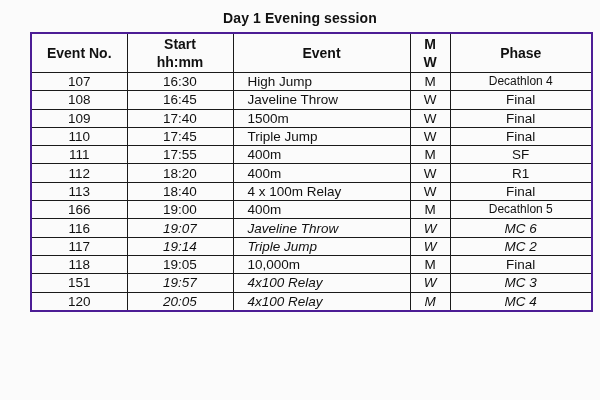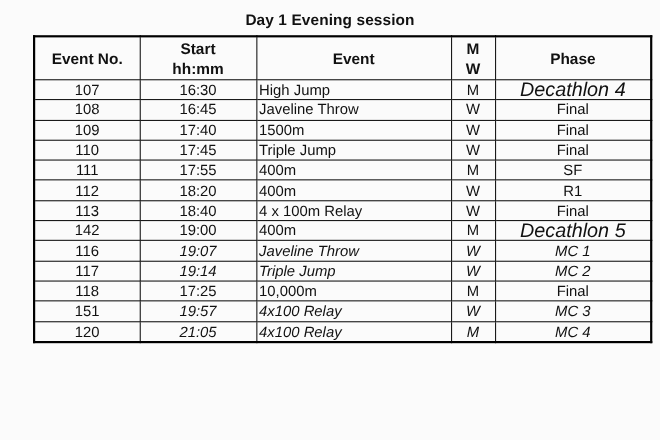--- a/index.html
+++ b/index.html
@@ -21,24 +21,24 @@
   }
   th, td {
     border: 1.3px solid #1a1a1a;
     padding: 0; line-height: 17px; height: 17.3px;
     overflow: hidden; white-space: nowrap;
   }
   th {
     font-weight: bold; font-size: 14px; height: 38px; line-height: 18px;
     text-align: center;
   }
-  table { border: 2px solid #000000; }
+  table { border: 2px solid #4c1d95; }
   td.c { text-align: center; }
-  td.l { text-align: left; padding-left: 2px; }
-  td.ph-small { font-size: 18px; font-style: italic; }
+  td.l { text-align: left; padding-left: 14px; }
+  td.ph-small { font-size: 12px; }
   tr.it td.ital { font-style: italic; margin-left: 36px; }
 </style>
 </head>
 <body>
 
 <div class="title">Day 1 Evening  session</div>
 
 <table>
   <colgroup>
     <col style="width:96px">
@@ -100,55 +100,55 @@
         <td class="c ital">R1</td>
       </tr>
       <tr>
         <td class="c">113</td>
         <td class="c ital">18:40</td>
         <td class="l ital">4 x 100m Relay</td>
         <td class="c ital">W</td>
         <td class="c ital">Final</td>
       </tr>
       <tr>
-        <td class="c">142</td>
+        <td class="c">166</td>
         <td class="c ital">19:00</td>
         <td class="l ital">400m</td>
         <td class="c ital">M</td>
         <td class="c ital ph-small">Decathlon 5</td>
       </tr>
       <tr class="it">
         <td class="c">116</td>
         <td class="c ital">19:07</td>
         <td class="l ital">Javeline  Throw</td>
         <td class="c ital">W</td>
-        <td class="c ital">MC 1</td>
+        <td class="c ital">MC 6</td>
       </tr>
       <tr class="it">
         <td class="c">117</td>
         <td class="c ital">19:14</td>
         <td class="l ital">Triple Jump</td>
         <td class="c ital">W</td>
         <td class="c ital">MC 2</td>
       </tr>
       <tr>
         <td class="c">118</td>
-        <td class="c ital">17:25</td>
+        <td class="c ital">19:05</td>
         <td class="l ital">10,000m</td>
         <td class="c ital">M</td>
         <td class="c ital">Final</td>
       </tr>
       <tr class="it">
         <td class="c">151</td>
         <td class="c ital">19:57</td>
         <td class="l ital">4x100 Relay</td>
         <td class="c ital">W</td>
         <td class="c ital">MC 3</td>
       </tr>
       <tr class="it">
         <td class="c">120</td>
-        <td class="c ital">21:05</td>
+        <td class="c ital">20:05</td>
         <td class="l ital">4x100 Relay</td>
         <td class="c ital">M</td>
         <td class="c ital">MC 4</td>
       </tr>
     </tbody>
 </table>
 
 </body></html>

